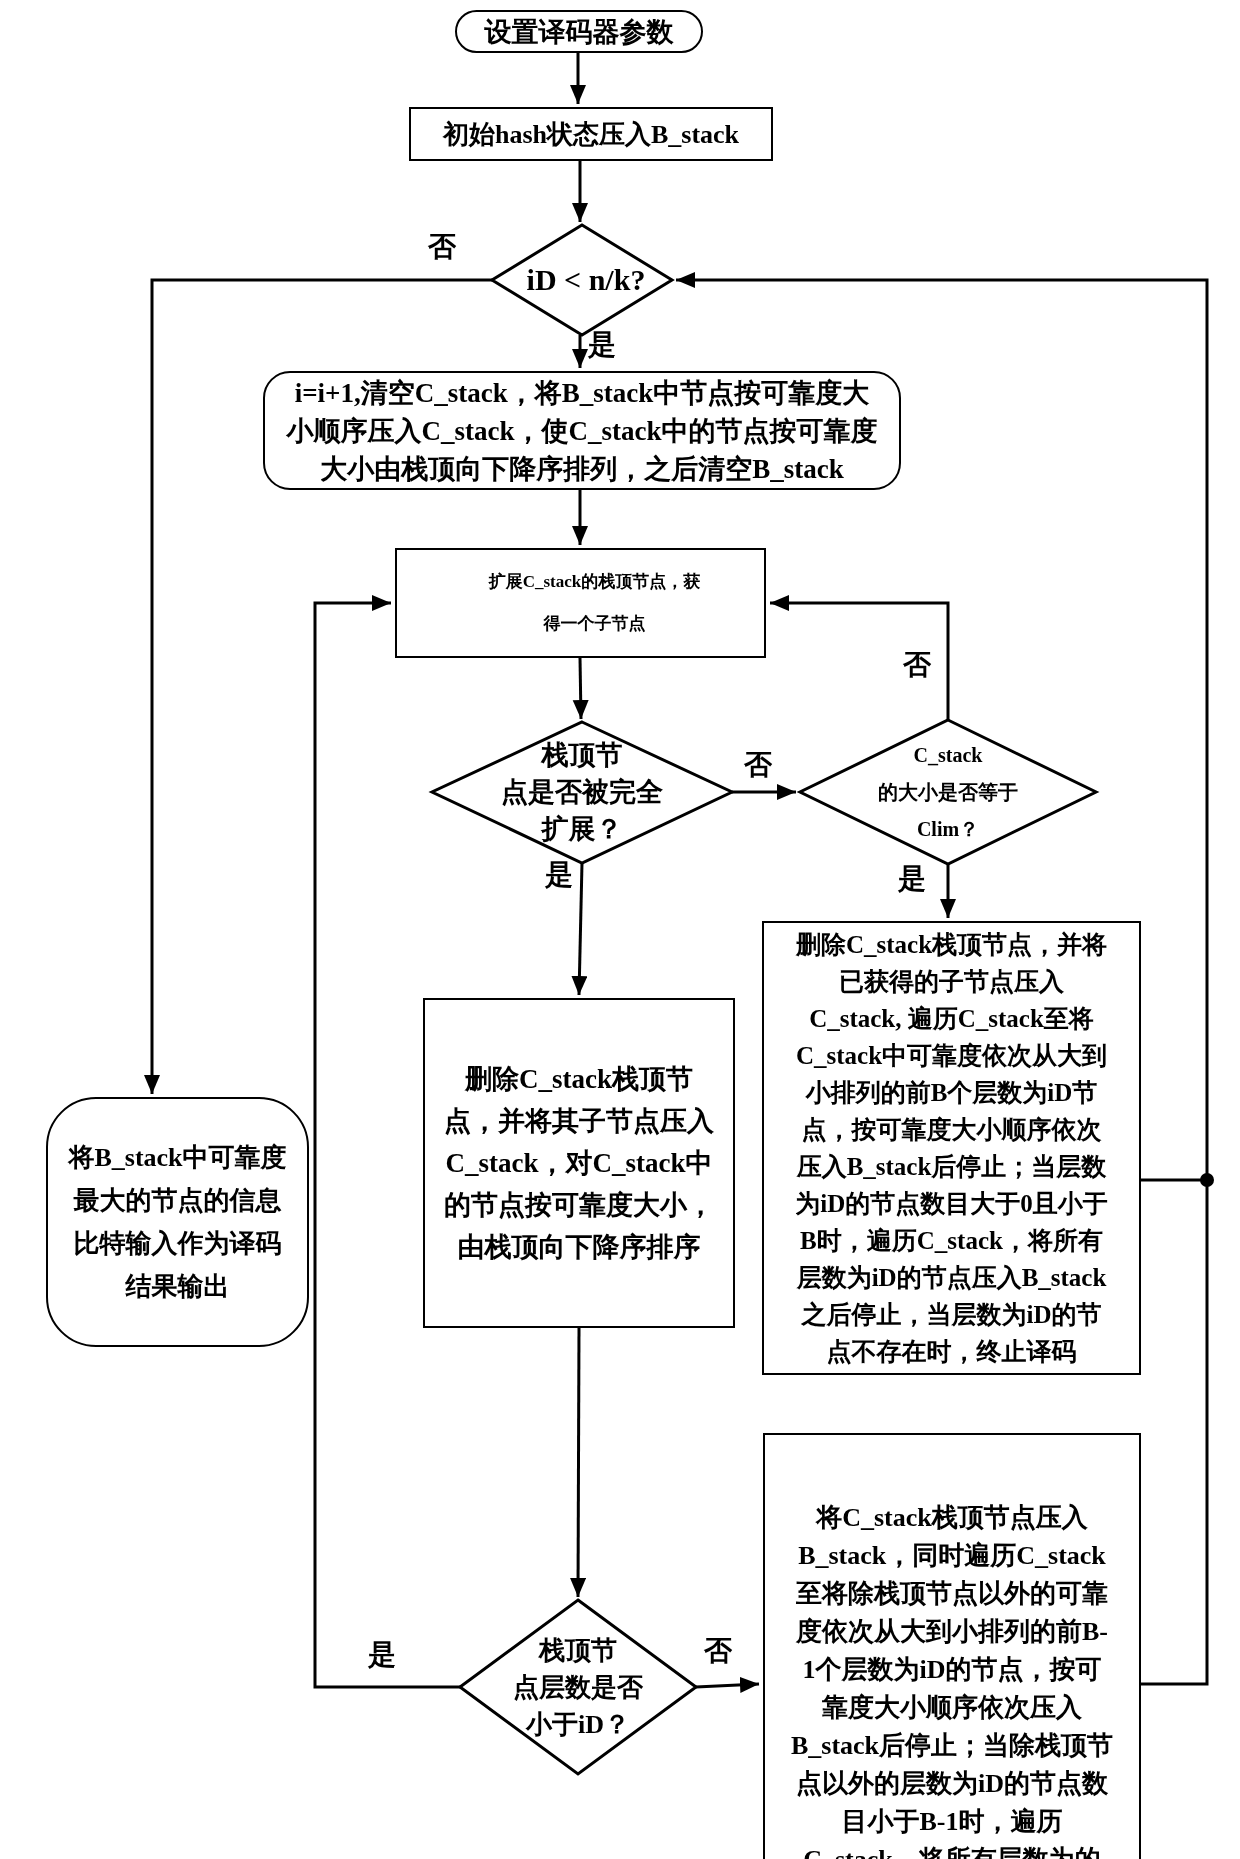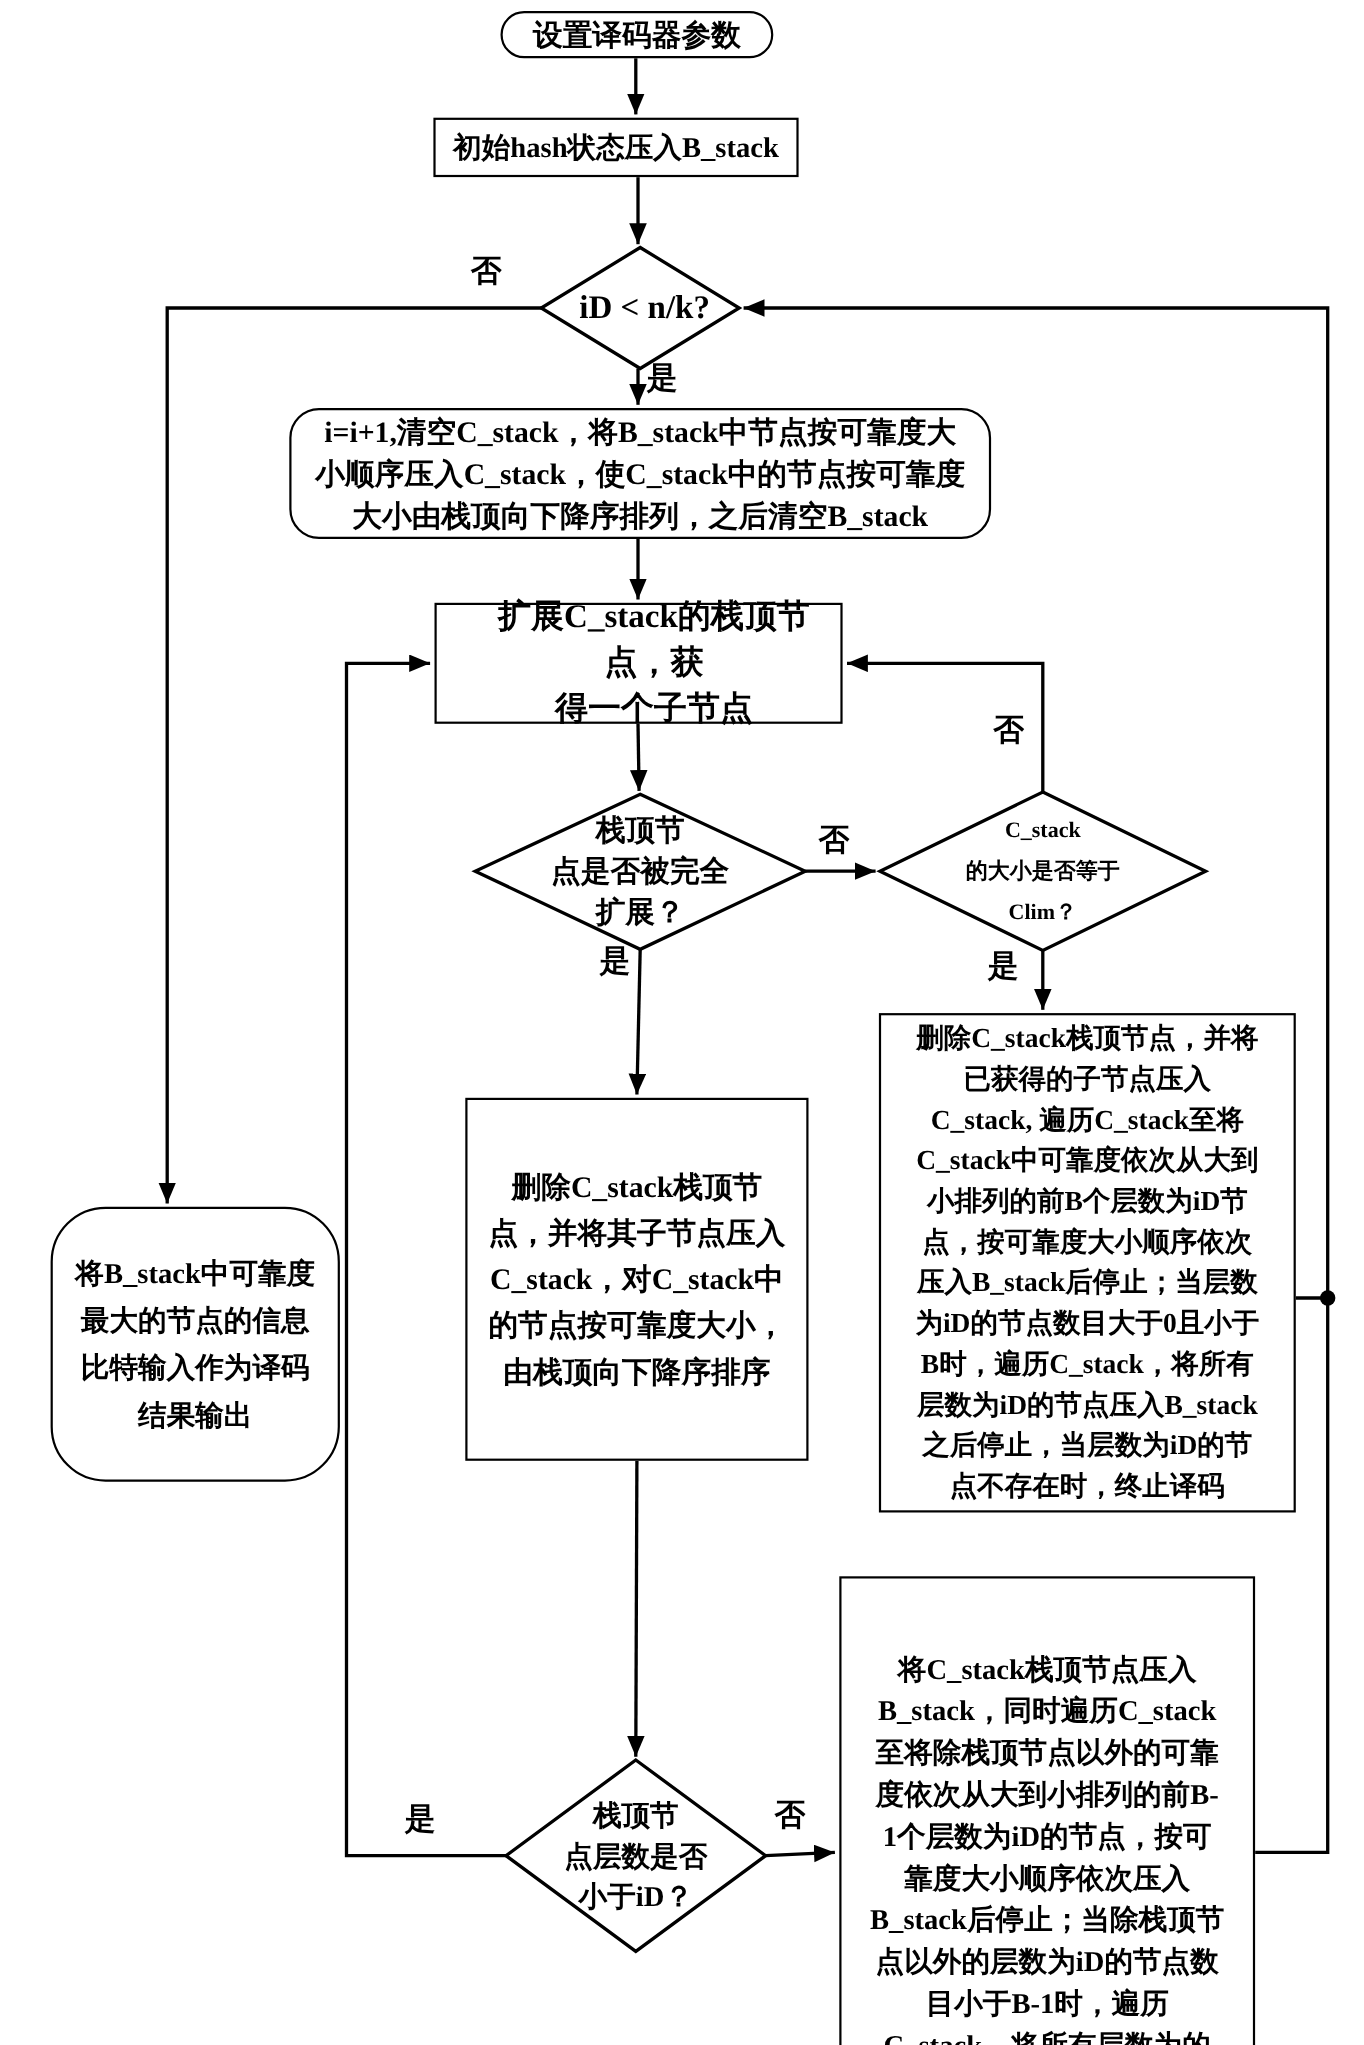--- a/index.html
+++ b/index.html
@@ -58,36 +58,36 @@
       <polygon points="582,722 732,792 582,863 432,792"></polygon>
       <polygon points="948,720 1096,792 948,864 800,792"></polygon>
       <polygon points="578,1600 696,1687 578,1774 460,1687"></polygon>
     </g>
 
     <circle cx="1207" cy="1180" r="7" fill="currentColor" stroke="none"></circle>
   </svg>
 
   <div class="node terminal" style="left:455px; top:10px; width:248px; height:43px; font-size:27px;">设置译码器参数</div>
 
-  <div class="node" style="left:394px; top:107px; width:332px; height:54px; font-size:26px;">初始hash状态压入B_stack</div>
+  <div class="node" style="left:409px; top:107px; width:364px; height:54px; font-size:26px;">初始hash状态压入B_stack</div>
 
   <div class="node" style="left:263px; top:371px; width:638px; height:119px; font-size:27px; line-height:38px;border-radius:27px;">i=i+1,清空C_stack，将B_stack中节点按可靠度大
 小顺序压入C_stack，使C_stack中的节点按可靠度
 大小由栈顶向下降序排列，之后清空B_stack</div>
 
-  <div class="node" style="left:395px; top:548px; width:371px; height:110px; font-size:30px; line-height:42px;padding-left:28px;">扩展C_stack的栈顶节点，获
+  <div class="node" style="left:395px; top:548px; width:371px; height:110px; font-size:17px; line-height:42px;padding-left:28px;">扩展C_stack的栈顶节点，获
 得一个子节点</div>
 
   <div class="node" style="left:423px; top:998px; width:312px; height:330px; font-size:27px; line-height:42px;">删除C_stack栈顶节
 点，并将其子节点压入
 C_stack，对C_stack中
 的节点按可靠度大小，
 由栈顶向下降序排序</div>
 
-  <div class="node" style="left:799px; top:921px; width:379px; height:454px; font-size:25px; line-height:37px;">删除C_stack栈顶节点，并将
+  <div class="node" style="left:762px; top:921px; width:379px; height:454px; font-size:25px; line-height:37px;">删除C_stack栈顶节点，并将
 已获得的子节点压入
 C_stack, 遍历C_stack至将
 C_stack中可靠度依次从大到
 小排列的前B个层数为iD节
 点，按可靠度大小顺序依次
 压入B_stack后停止；当层数
 为iD的节点数目大于0且小于
 B时，遍历C_stack，将所有
 层数为iD的节点压入B_stack
 之后停止，当层数为iD的节

